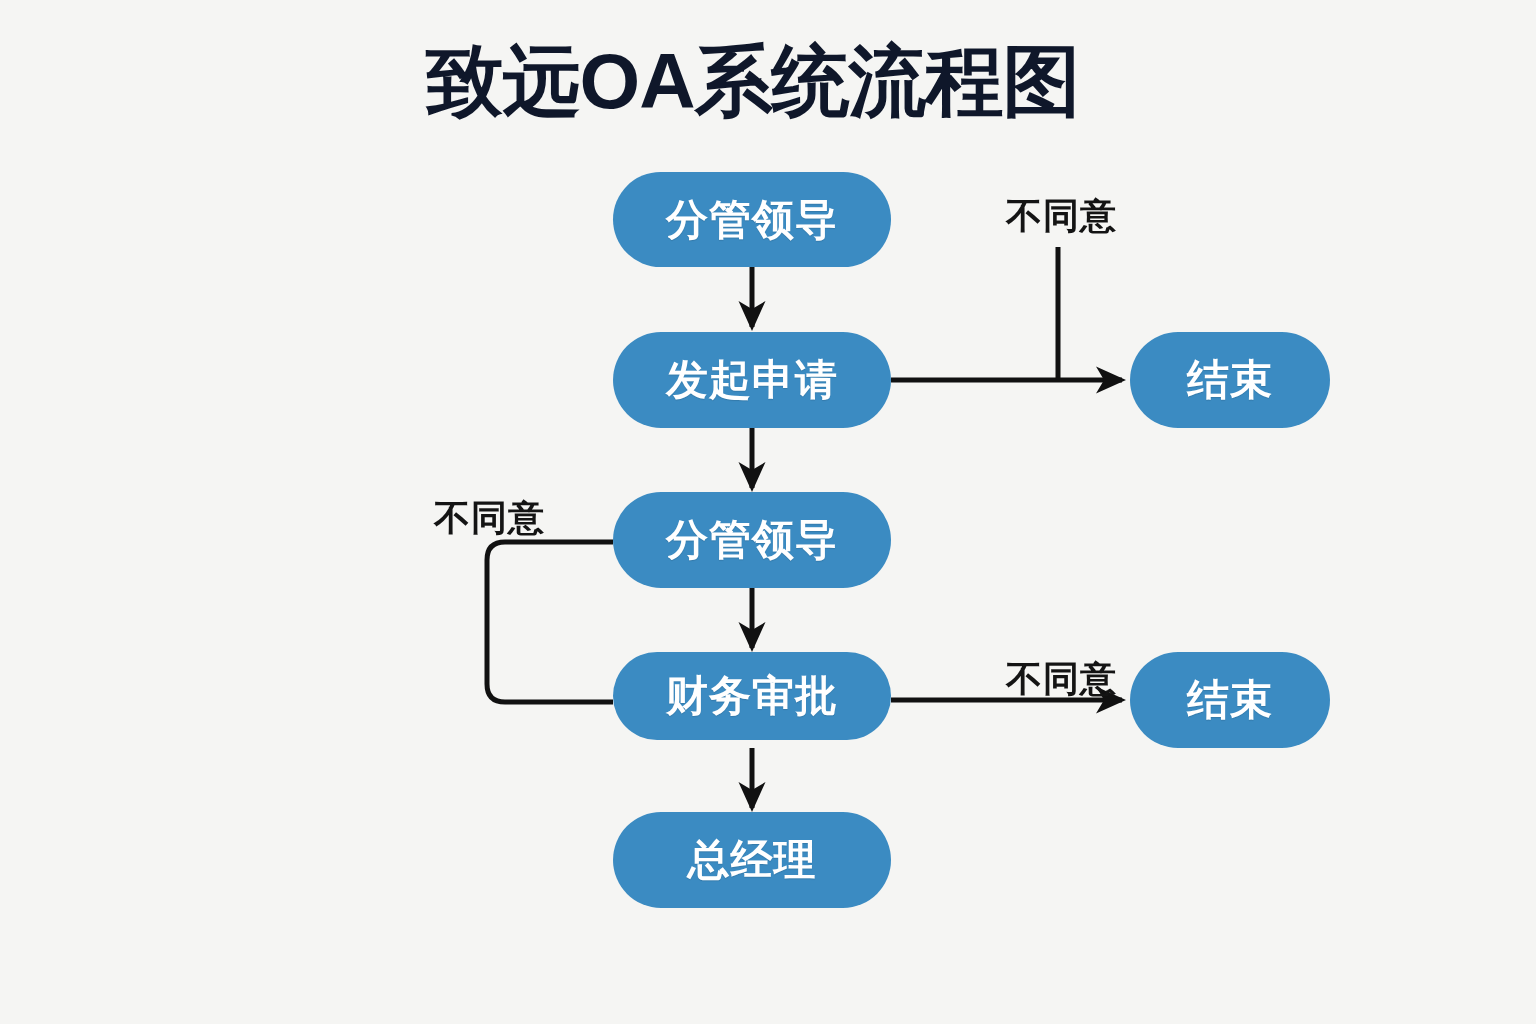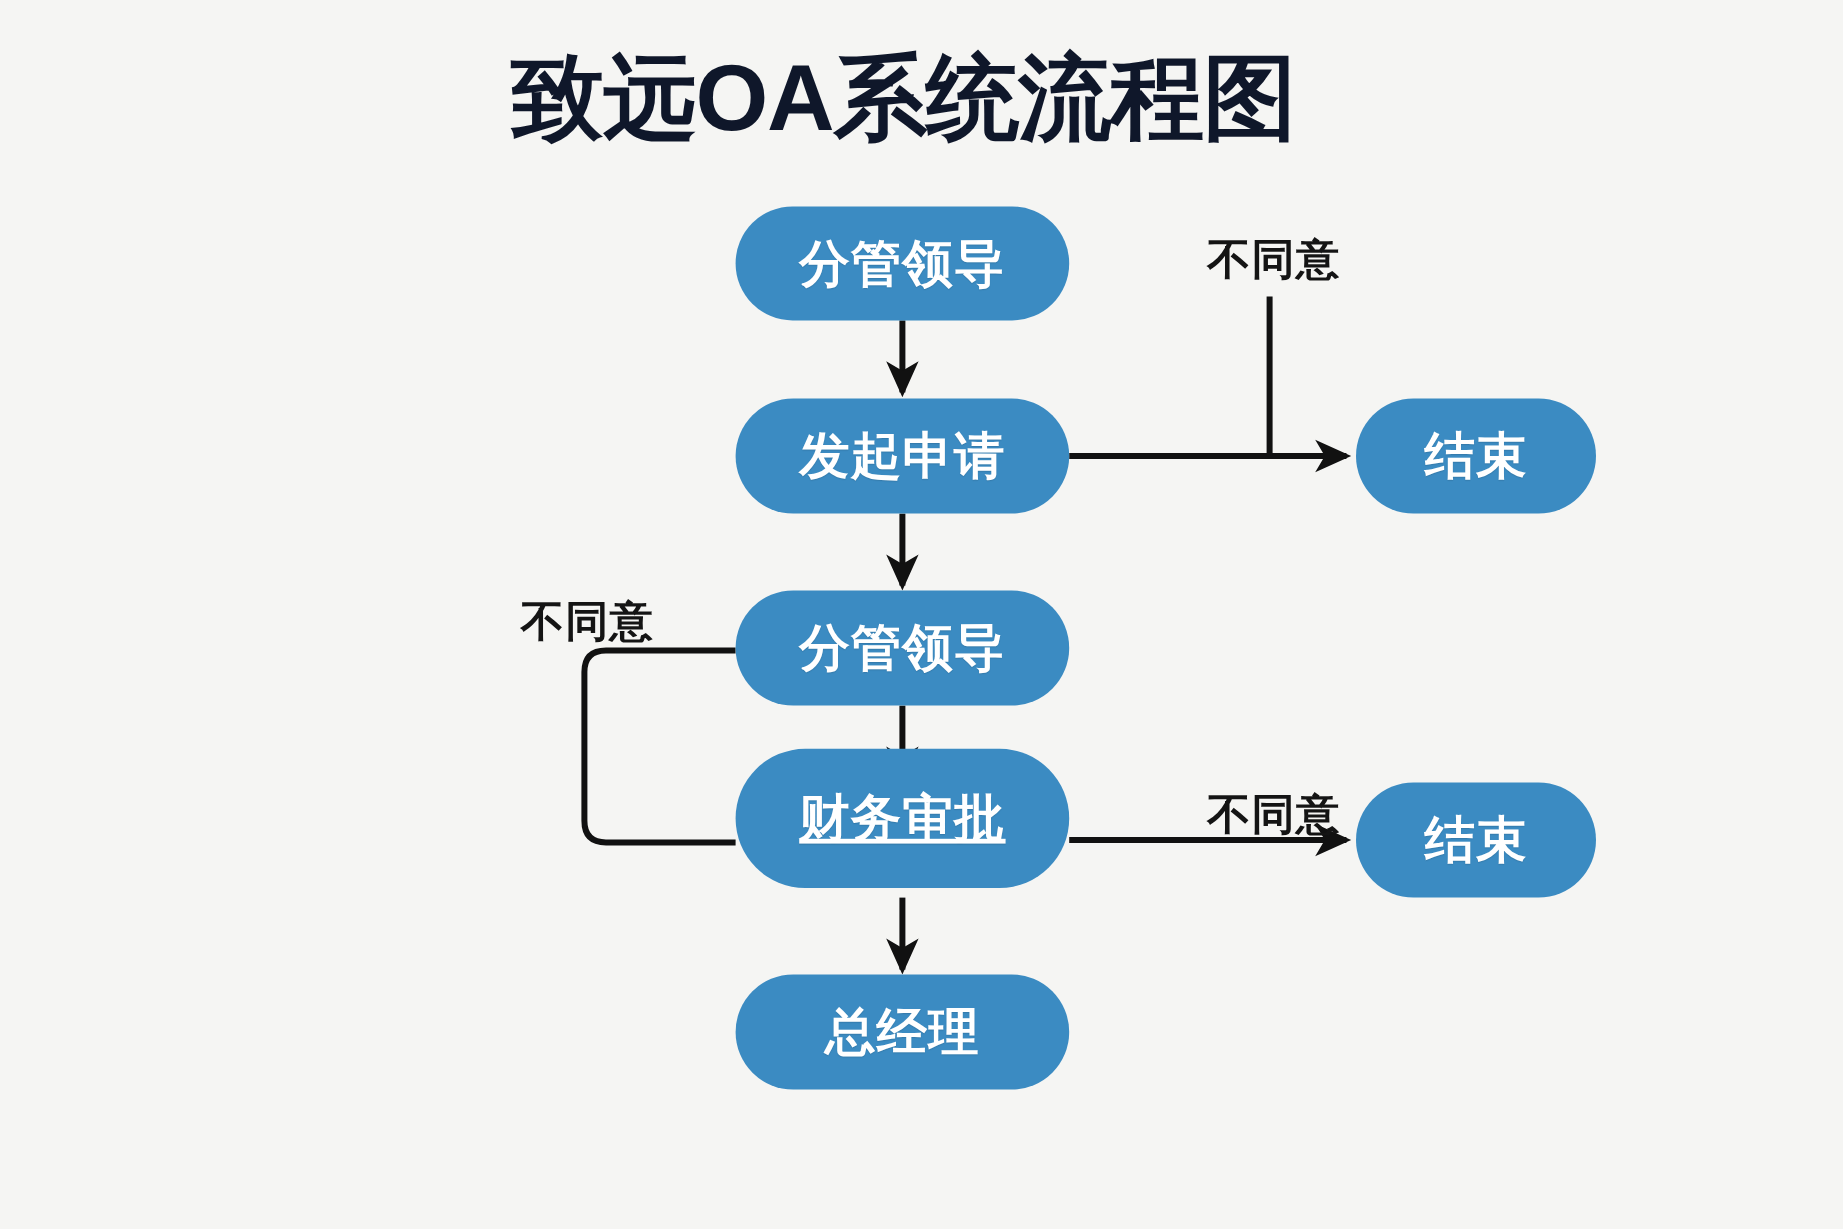--- a/index.html
+++ b/index.html
@@ -113,21 +113,21 @@
   </div>
 
   <div class="node" style="left:613px; top:332px; width:278px; height:96px;">
     <span class="node-label">发起申请</span>
   </div>
 
   <div class="node" style="left:613px; top:492px; width:278px; height:96px;">
     <span class="node-label">分管领导</span>
   </div>
 
-  <div class="node" style="left:613px; top:624px; width:278px; height:116px;text-decoration:underline;">
+  <div class="node" style="left:613px; top:652px; width:278px; height:88px;">
     <span class="node-label">财务审批</span>
   </div>
 
   <div class="node" style="left:613px; top:812px; width:278px; height:96px;font-family:Liberation Mono, monospace;">
     <span class="node-label">总经理</span>
   </div>
 
   <div class="node" style="left:1130px; top:332px; width:200px; height:96px;">
     <span class="node-label">结束</span>
   </div>

